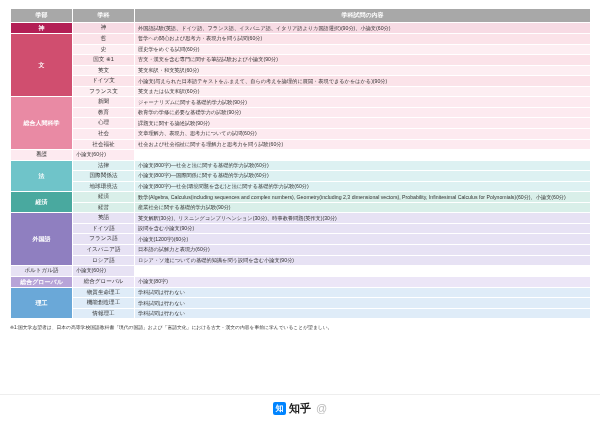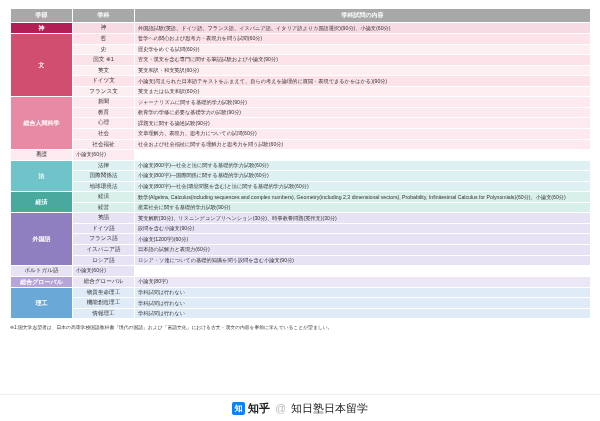--- a/index.html
+++ b/index.html
@@ -248,15 +248,14 @@
   </table>
 
   <div class="note">※1:国文学志望者は、日本の高等学校国語教科書「現代の国語」および「言語文化」における古文・漢文の内容を事前に学んでいることが望ましい。</div>
 
   <div class="footer">
     <div class="zh-logo">
       <span class="zh-mark">知</span>
       <span>知乎</span>
     </div>
     <span class="zh-sep">@</span>
-    <span class="zh-user">知日塾日本留学</span>
   </div>
 </div>
 
 </body></html>

